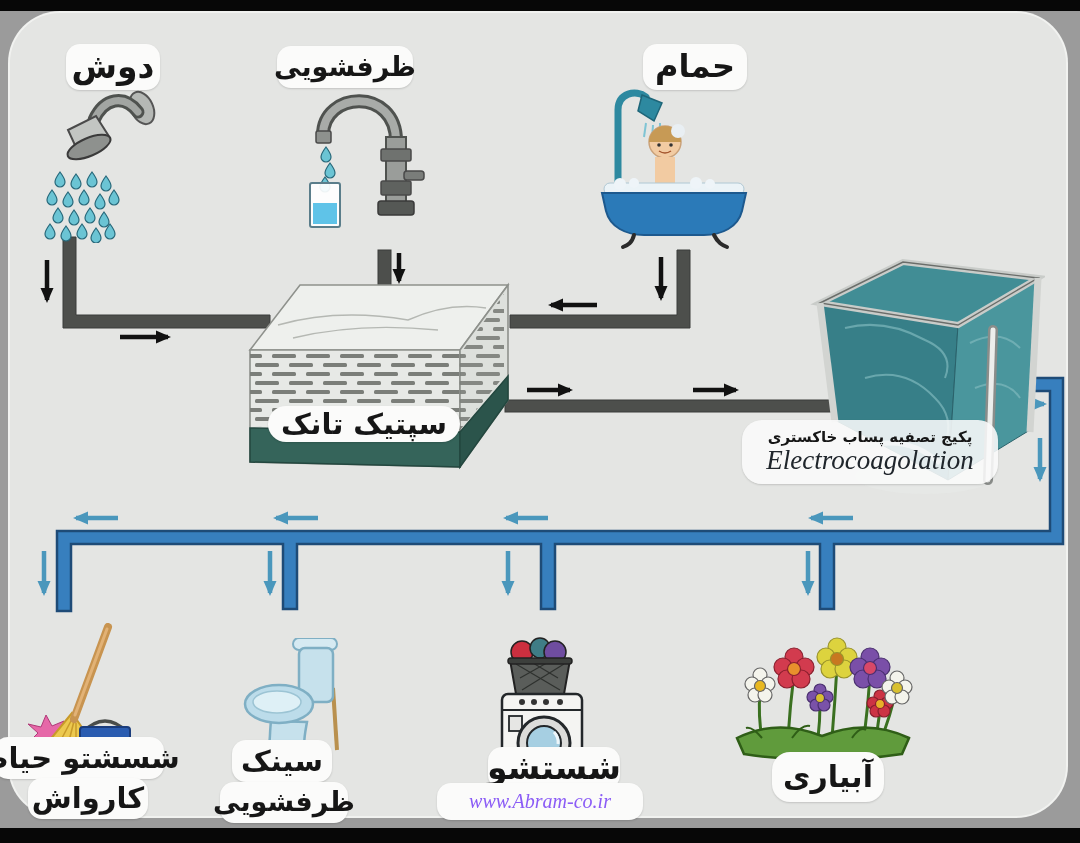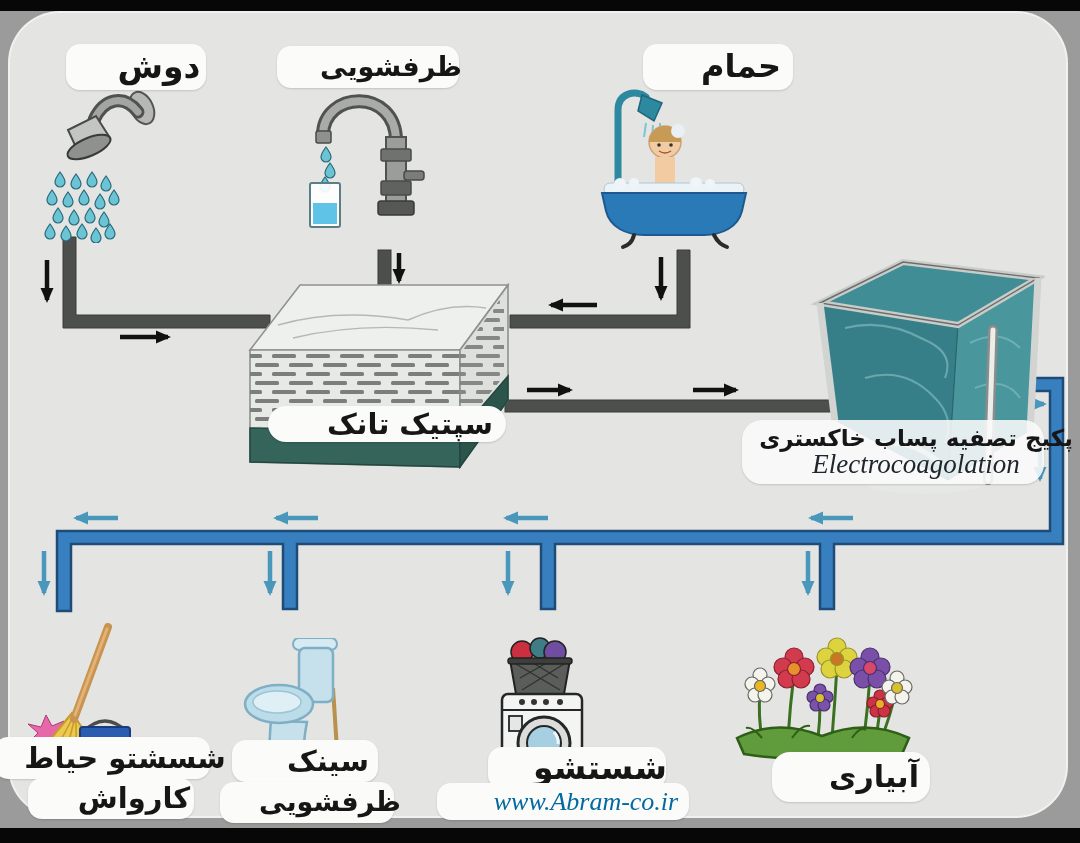--- a/index.html
+++ b/index.html
@@ -14,25 +14,25 @@
     position:absolute;left:8px;top:11px;width:1060px;height:807px;
     background:#e4e5e3;border-radius:52px;border:2px solid rgba(250,250,248,.6);
     box-sizing:border-box;
   }
   .layer{position:absolute;left:0;top:0;width:1080px;height:843px;pointer-events:none;}
   .icon{position:absolute;}
   .pill{
     position:absolute;background:#fbfbfa;border-radius:14px;
     display:flex;align-items:center;justify-content:center;
     font-weight:bold;color:#161616;direction:rtl;line-height:1.05;
-    box-shadow:0 1px 2px rgba(0,0,0,.15);white-space:nowrap;padding-left:46px;
+    box-shadow:0 1px 2px rgba(0,0,0,.15);white-space:nowrap;
   }
   .pill.stack{flex-direction:column;}
   .serif{font-family:"Liberation Serif","DejaVu Serif",serif;font-weight:normal;direction:ltr;font-style:italic;}
-  .fa-sm{font-size:23px;font-weight:bold;}
+  .fa-sm{font-size:15px;font-weight:bold;}
   .en-md{font-size:27px;color:#20262c;}
 </style>
 </head>
 <body>
 
 <div class="bar top"></div>
 <div class="canvas"></div>
 <div class="bar bottom"></div>
 
 <svg class="layer" viewBox="0 0 1080 843">
@@ -357,15 +357,15 @@
   <div class="serif en-md">Electrocoagolation</div>
 </div>
 
 <div class="pill" style="left:-6px;top:737px;width:170px;height:42px;font-size:29px">شسشتو حیاط</div>
 <div class="pill" style="left:28px;top:778px;width:120px;height:41px;font-size:29px">کارواش</div>
 
 <div class="pill" style="left:232px;top:740px;width:100px;height:42px;font-size:29px">سینک</div>
 <div class="pill" style="left:220px;top:782px;width:128px;height:41px;font-size:27px">ظرفشویی</div>
 
 <div class="pill" style="left:488px;top:747px;width:132px;height:42px;font-size:33px">شستشو</div>
-<div class="pill serif" style="left:437px;top:783px;width:206px;height:37px;font-size:26px;color:#0369a1">www.Abram-co.ir</div>
+<div class="pill serif" style="left:437px;top:783px;width:206px;height:37px;font-size:20px;color:#8b5cf6">www.Abram-co.ir</div>
 
 <div class="pill" style="left:772px;top:752px;width:112px;height:50px;font-size:30px;border-radius:18px">آبیاری</div>
 
 </body></html>

